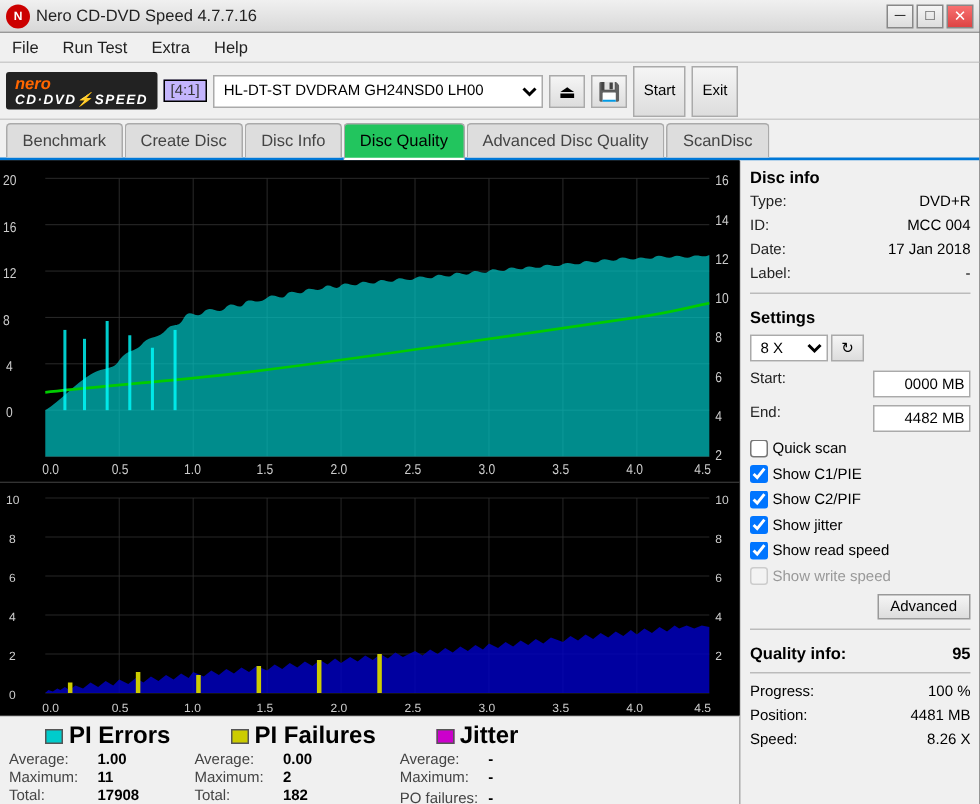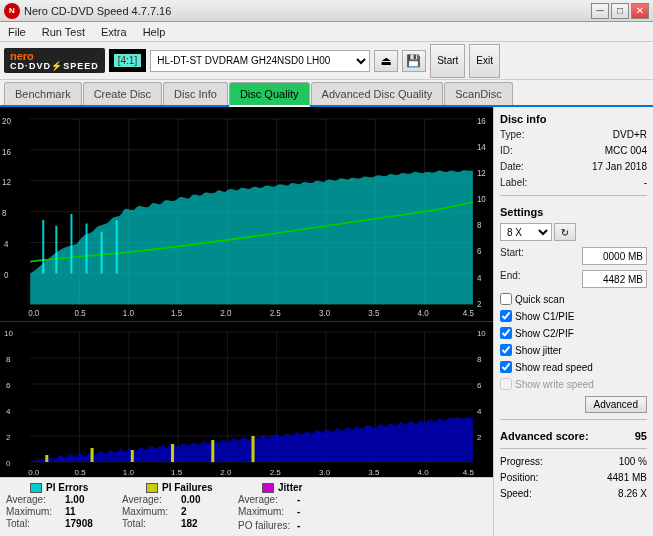--- a/index.html
+++ b/index.html
@@ -13,24 +13,24 @@
     .title-bar-buttons { display: flex; gap: 2px; }
     .title-btn { width: 18px; height: 16px; border: 1px solid #888; background: linear-gradient(to bottom, #f5f5f5, #ddd); font-size: 10px; cursor: pointer; display: flex; align-items: center; justify-content: center; color: #333; }
     .title-btn.close { background: linear-gradient(to bottom, #f87070, #d44); color: white; }
     
     
     .menu-bar { background: #f0f0f0; height: 20px; display: flex; align-items: center; padding: 0 4px; border-bottom: 1px solid #ccc; gap: 8px; }
     .menu-item { font-size: 11px; color: #222; padding: 2px 4px; cursor: pointer; }
     
     
     .toolbar { background: #f0f0f0; height: 38px; display: flex; align-items: center; padding: 2px 4px; border-bottom: 1px solid #ccc; gap: 4px; }
-    .nero-logo { background: #222; color: white; padding: 2px 6px; font-size: 13px; font-weight: bold; border-radius: 2px; display: flex; flex-direction: column; line-height: 1.1; }
+    .nero-logo { background: #222; color: white; padding: 2px 6px; font-size: 13px; font-weight: bold; border-radius: 2px; display: flex; flex-direction: column; line-height: 1.1; font-style: italic; }
     .nero-logo .line1 { color: #ff6600; font-size: 11px; }
     .nero-logo .line2 { color: white; font-size: 9px; letter-spacing: 1px; }
-    .drive-label { background: #5eead4; border: 5px solid #000000; padding: 1px 4px; font-size: 10px; color: #333; }
+    .drive-label { background: #c4b5fd; border: 1px solid #000000; padding: 1px 4px; font-size: 10px; color: #333; }
     .drive-select { border: 1px solid #aaa; background: white; padding: 1px 2px; font-size: 10px; height: 22px; flex: 1; max-width: 220px; }
     .toolbar-btn { border: 1px solid #aaa; background: linear-gradient(to bottom, #f5f5f5, #ddd); padding: 16px 6px; font-size: 10px; cursor: pointer; height: 22px; display: flex; align-items: center; }
     .icon-btn { width: 24px; height: 22px; border: 1px solid #aaa; background: linear-gradient(to bottom, #f5f5f5, #ddd); display: flex; align-items: center; justify-content: center; cursor: pointer; font-size: 12px; }
     
     
     .tabs { background: #f0f0f0; display: flex; align-items: flex-end; padding: 2px 4px 0 4px; border-bottom: 2px solid #0078d7; gap: 1px; }
     .tab { padding: 5px 10px; font-size: 11px; cursor: pointer; border: 1px solid #aaa; border-bottom: none; background: #ddd; color: #444; border-radius: 3px 3px 0 0; }
     .tab.active { background: #22c55e; color: #000; border-bottom: 2px solid white; margin-bottom: -2px; }
     
     
@@ -56,21 +56,21 @@
     .speed-select { border: 1px solid #aaa; background: white; width: 52px; height: 18px; font-size: 10px; padding: 0 2px; }
     .advanced-btn { background: linear-gradient(to bottom, #f5f5f5, #ddd); border: 1px solid #999; padding: 2px 8px; font-size: 10px; cursor: pointer; align-self: flex-end; margin-top: 2px; }
     .quality-row { display: flex; justify-content: space-between; font-size: 11px; margin-top: 4px; font-weight: bold; }
     .quality-value { color: #000; font-size: 11px; }
     .progress-row { display: flex; justify-content: space-between; font-size: 10px; margin: 1px 0; }
     .refresh-btn { width: 22px; height: 18px; border: 1px solid #aaa; background: linear-gradient(to bottom, #f5f5f5, #ddd); font-size: 10px; cursor: pointer; display: flex; align-items: center; justify-content: center; }
     
     
     .stats-bar { background: #f0f0f0; height: 70px; border-top: 1px solid #ccc; display: flex; align-items: flex-start; padding: 4px 6px; gap: 16px; }
     .stat-group { display: flex; flex-direction: column; gap: 1px; min-width: 100px; }
-    .stat-header { display: flex; align-items: center; gap: 4px; font-size: 10px; font-weight: bold; padding-left: 24px; }
+    .stat-header { display: flex; align-items: center; gap: 4px; font-size: 16px; font-weight: bold; padding-left: 24px; }
     .stat-color-box { width: 12px; height: 10px; border: 1px solid #555; }
     .stat-row { font-size: 10px; display: flex; gap: 4px; }
     .stat-label { color: #444; min-width: 55px; }
     .stat-value { color: #000; font-weight: bold; min-width: 40px; }
     
     
     .chart-svg { position: absolute; top: 0; left: 0; width: 100%; height: 100%; }
     
     .divider { border: none; border-top: 1px solid #bbb; margin: 3px 0; }
     
@@ -364,21 +364,21 @@
     <div class="checkbox-row">
       <input type="checkbox" disabled="" style="">
       <span style="color:#999;">Show write speed</span>
     </div>
 
     <button class="advanced-btn">Advanced</button>
 
     <hr class="divider">
 
     <div class="quality-row">
-      <span>Advanced score:</span>
+      <span>Quality info:</span>
       <span class="quality-value">95</span>
     </div>
 
     <hr class="divider">
 
     <div class="progress-row">
       <span>Progress:</span>
       <span>100 %</span>
     </div>
     <div class="progress-row">

